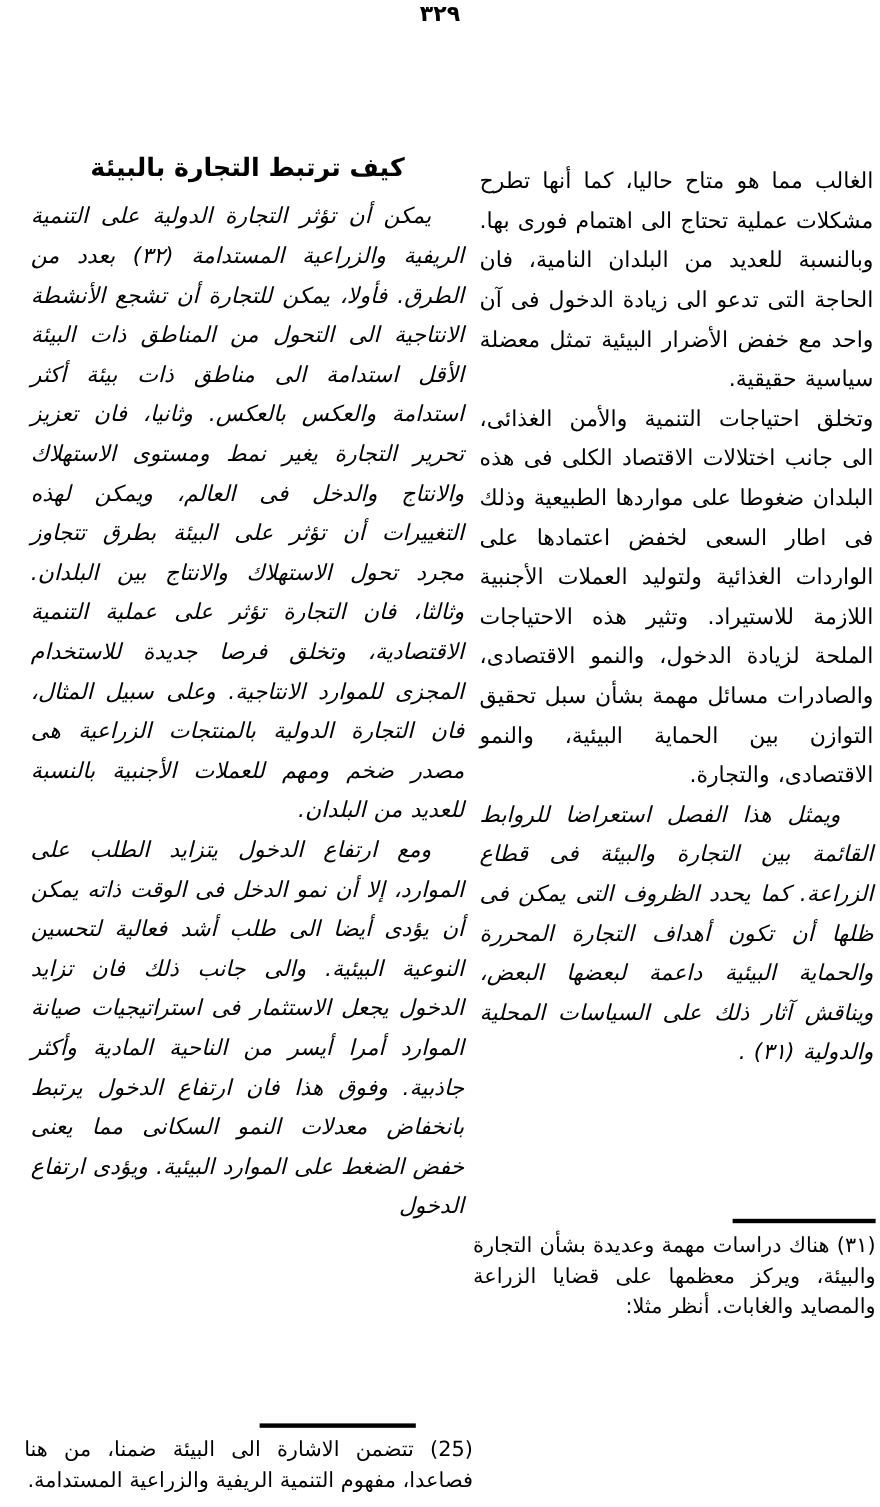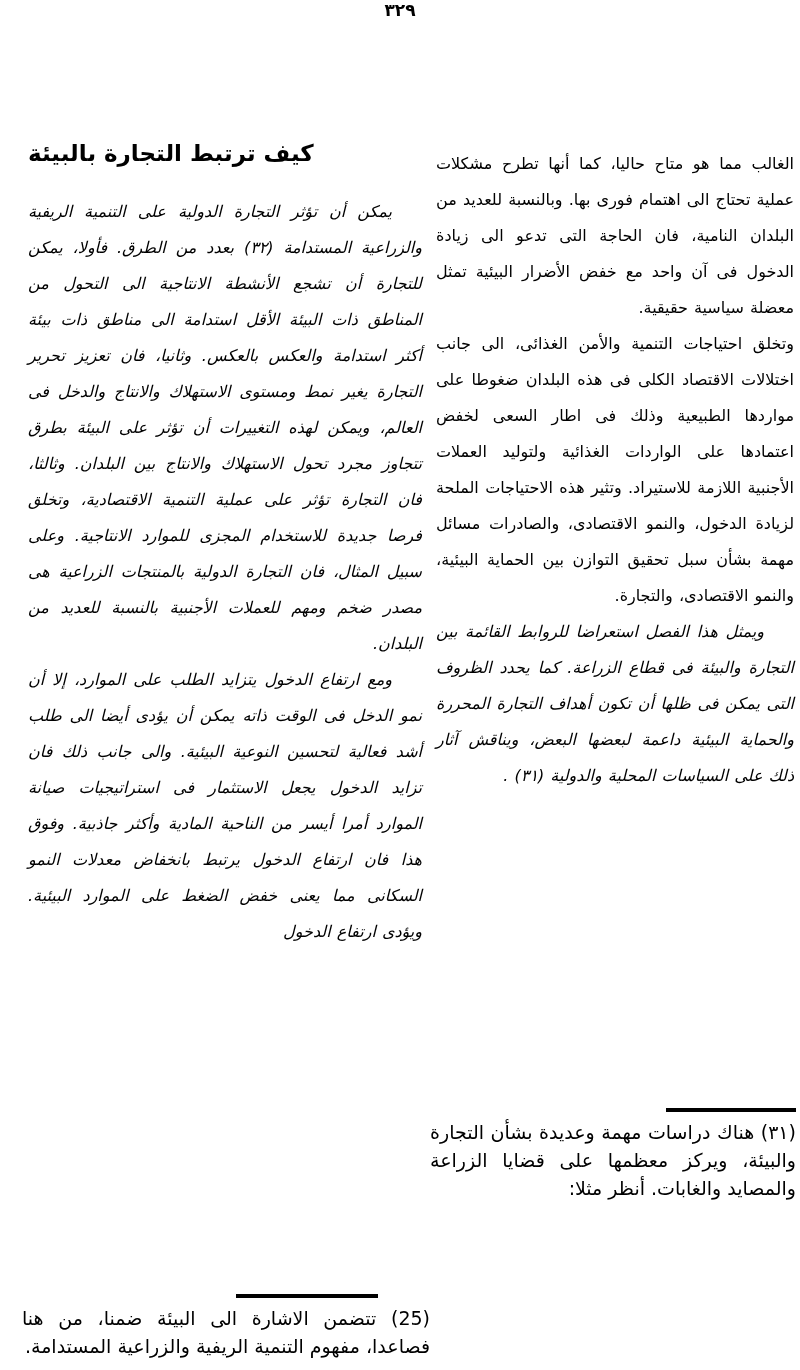--- a/index.html
+++ b/index.html
@@ -15,47 +15,47 @@
     color: #000000;
     overflow: hidden;
     font-family: "DejaVu Sans", sans-serif;
   }
   .page-number {
     position: absolute;
     top: 0px;
     left: 0;
     width: 100%;
     text-align: center;
-    font-size: 17px;
+    font-size: 20px;
     font-weight: bold;
     direction: rtl;
   }
   .col {
     position: absolute;
     direction: rtl;
   }
   .col-left {
     left: 28px;
     top: 140px;
     width: 394px;
   }
   .col-right {
     left: 436px;
     top: 146px;
     width: 358px;
   }
   .heading {
     font-size: 23px;
     font-weight: bold;
-    text-align: left;
-    margin: 0 0 28px 0;
+    text-align: center;
+    margin: 0 0 12px 0;
     direction: rtl;
   }
   .body-par {
-    font-size: 16px;
+    font-size: 20px;
     line-height: 36px;
     text-align: justify;
     margin: 0;
     word-spacing: 1px;
   }
   .indent {
     text-indent: 30px;
     font-style: italic;
   }
   .footnote {

